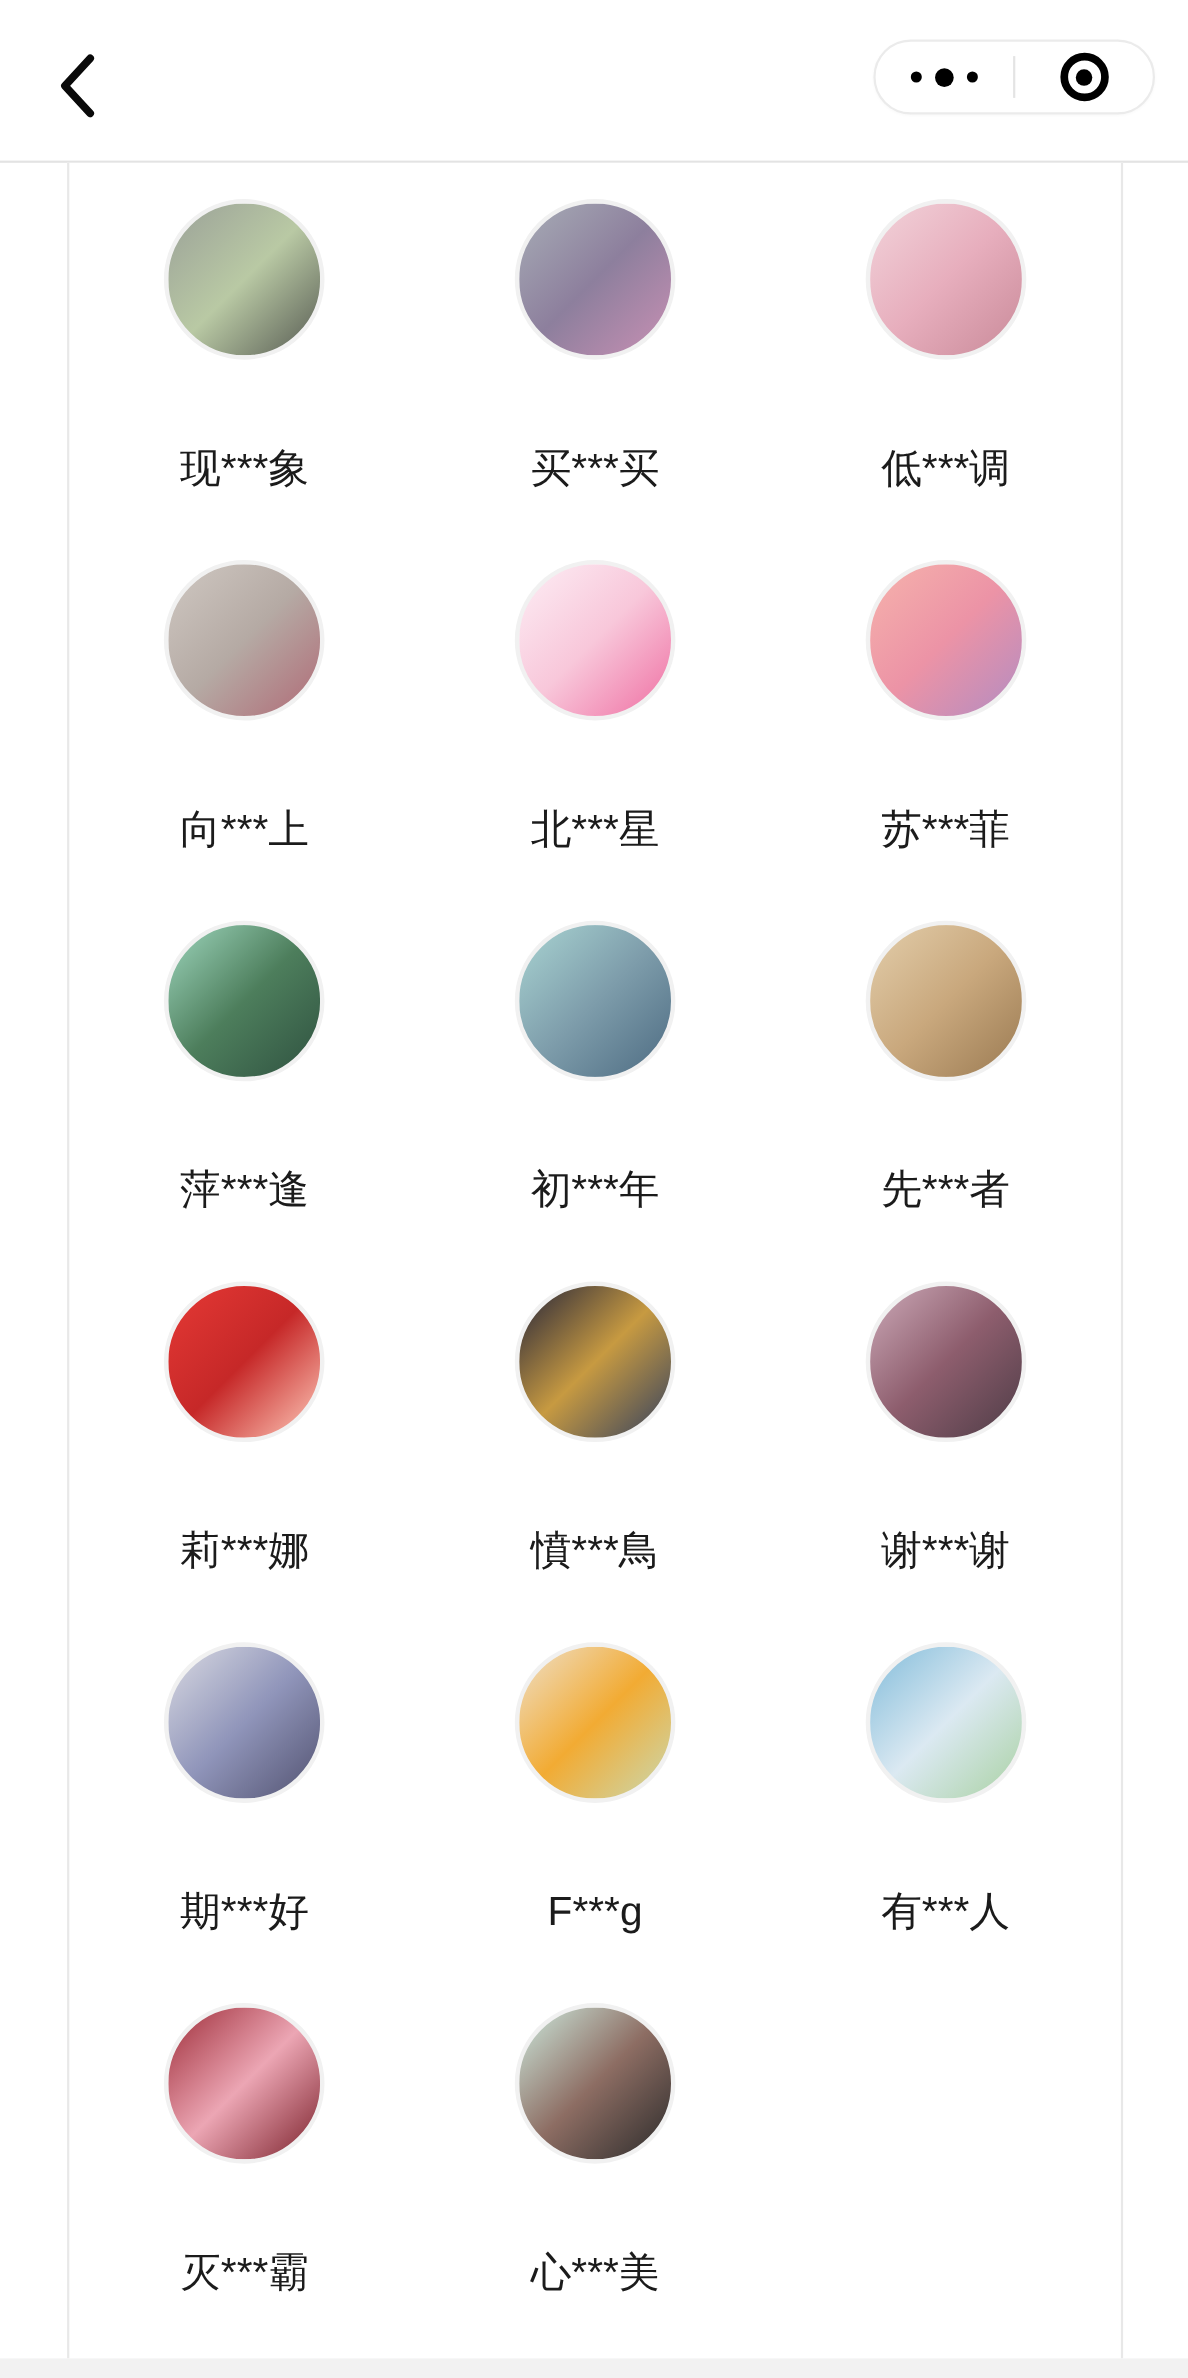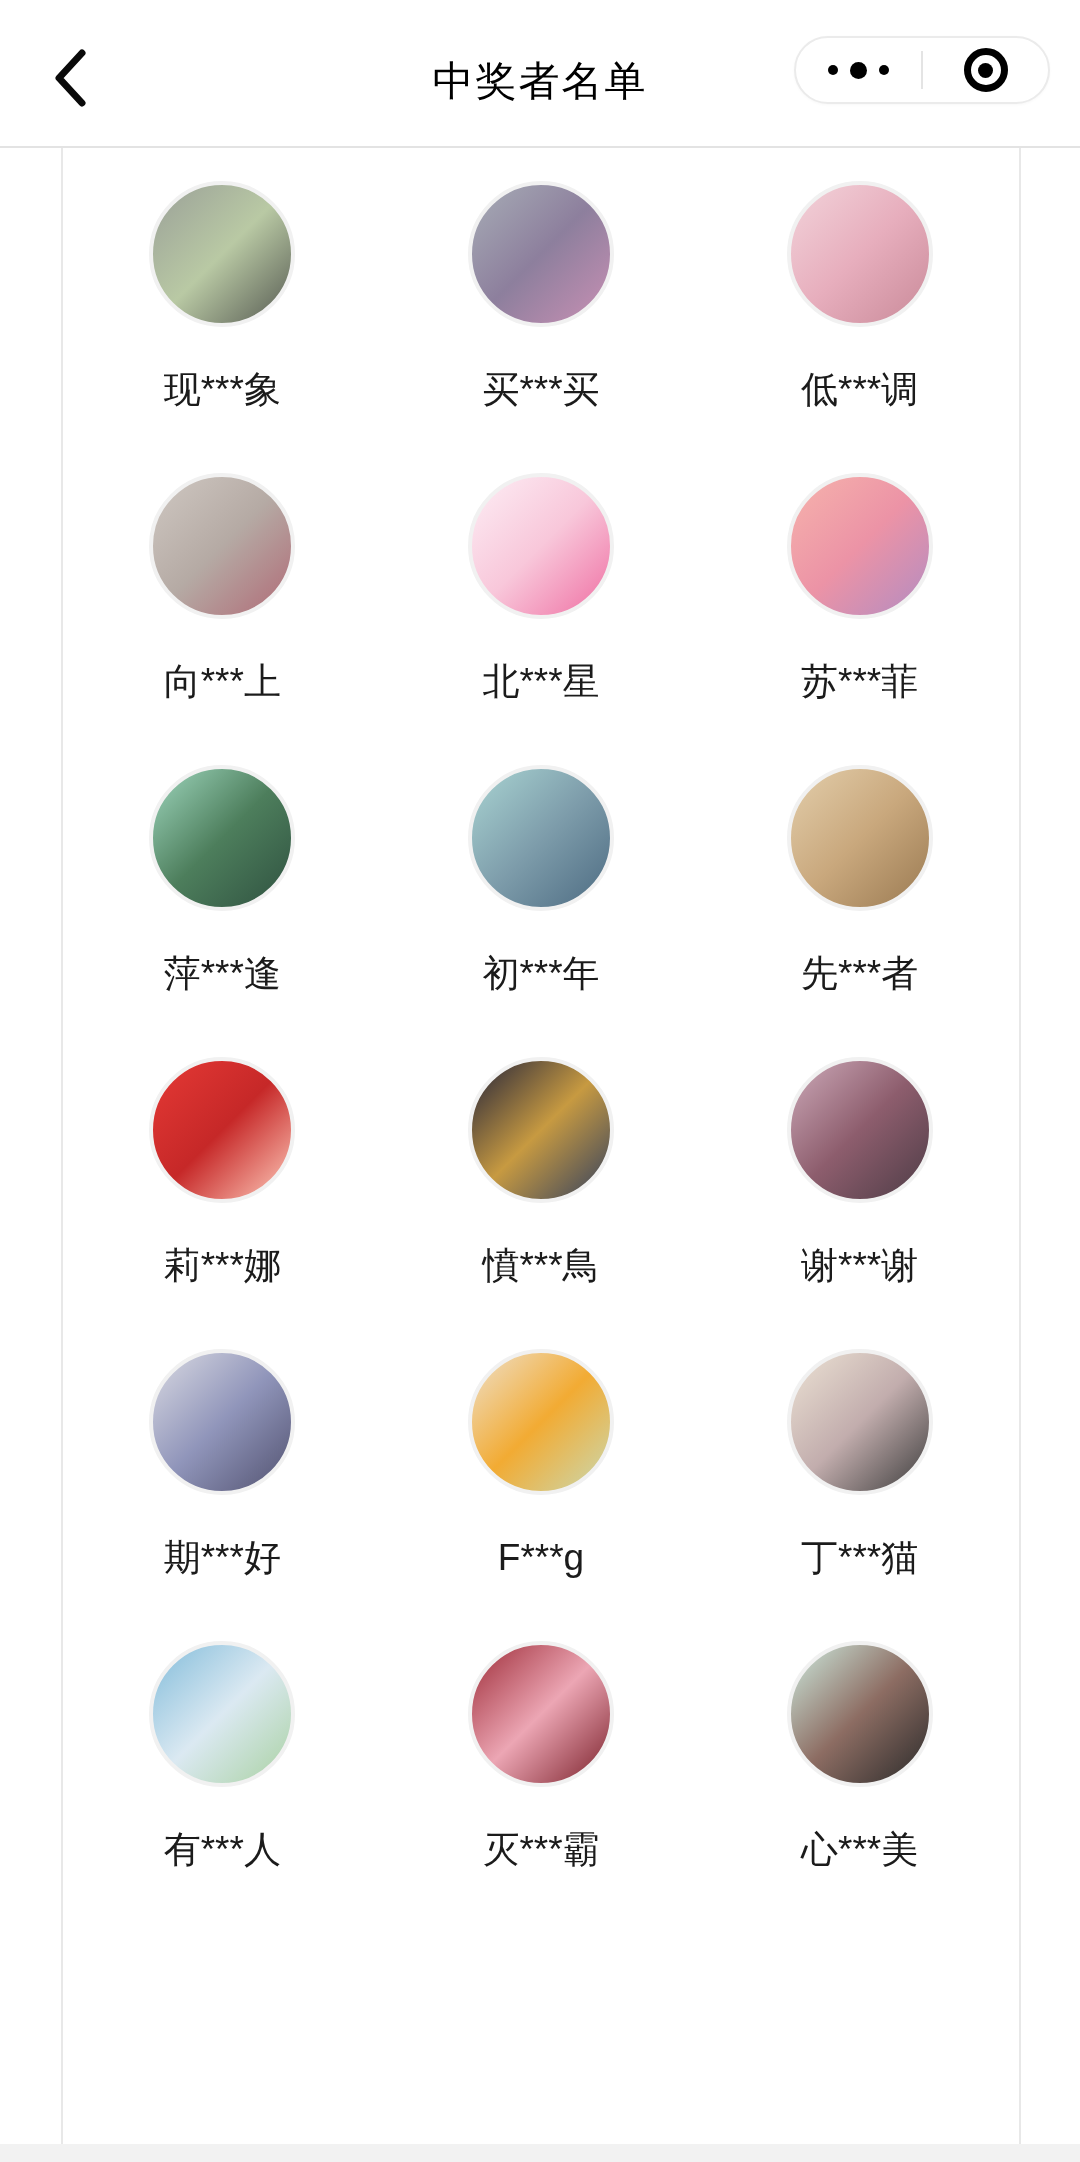--- a/index.html
+++ b/index.html
@@ -65,21 +65,21 @@
     border-right:2px solid #e8e8e8;
     overflow:hidden;
   }
   .grid{
     display:grid;
     grid-template-columns:repeat(3,1fr);
     row-gap:60px;
     padding-top:33px;
   }
   .cell{
-    display:flex;flex-direction:column;align-items:center;
+    display:flex;flex-direction:column;align-items:center;gap:36px;
   }
   .avatar{
     width:138px;height:138px;border-radius:50%;
     border:4px solid #f1f1f1;
     box-sizing:content-box;
     background:#ddd;
   }
   .name{
     margin-top:40px;
     height:46px;line-height:46px;
@@ -96,21 +96,20 @@
 <body>
 
 <div class="screen">
 
   <div class="navbar">
     <div class="back-btn">
       <svg width="34" height="58" viewBox="0 0 34 58">
         <polyline points="29,4 6,29 29,54" fill="none" stroke="#0a0a0a" stroke-width="7" stroke-linecap="round" stroke-linejoin="round"></polyline>
       </svg>
     </div>
-    <div class="nav-title">中奖者名单</div>
     <div class="capsule">
       <div class="capsule-half">
         <div class="dots">
           <span class="dot small"></span>
             <span class="dot big"></span>
             <span class="dot small"></span>
         </div>
       </div>
       <div class="capsule-divider"></div>
       <div class="capsule-half">
@@ -178,24 +177,20 @@
       </div>
 
       <div class="cell">
         <div class="avatar" style="background: linear-gradient(135deg, rgb(217, 218, 226), rgb(144, 149, 186), rgb(82, 82, 112));"></div>
         <div class="name">期***好</div>
       </div>
       <div class="cell">
         <div class="avatar" style="background: linear-gradient(135deg, rgb(238, 224, 203), rgb(242, 171, 51), rgb(201, 217, 178));"></div>
         <div class="name">F***g</div>
       </div>
-      <div class="cell">
-        <div class="avatar" style="background: linear-gradient(135deg, rgb(236, 226, 212), rgb(194, 173, 173), rgb(60, 60, 60));"></div>
-        <div class="name">丁***猫</div>
-      </div>
 
       <div class="cell">
         <div class="avatar" style="background: linear-gradient(135deg, rgb(130, 188, 218), rgb(219, 233, 242), rgb(169, 209, 162));"></div>
         <div class="name">有***人</div>
       </div>
       <div class="cell">
         <div class="avatar" style="background: linear-gradient(135deg, rgb(158, 44, 56), rgb(236, 166, 180), rgb(122, 32, 42));"></div>
         <div class="name">灭***霸</div>
       </div>
       <div class="cell">

